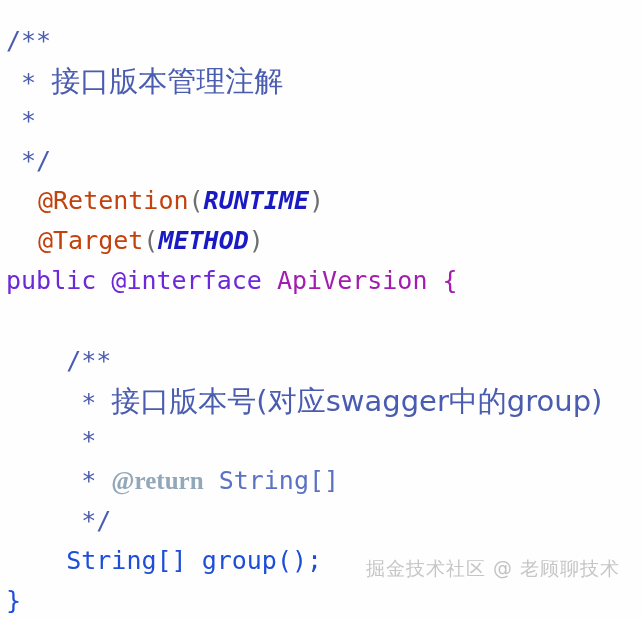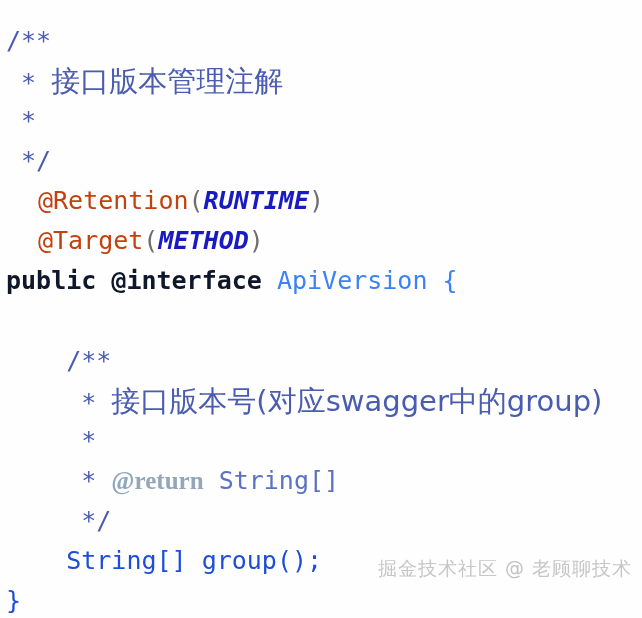--- a/index.html
+++ b/index.html
@@ -50,26 +50,26 @@
   }
   .tok-punct {
     color: #6e6e6e;
   }
   .tok-const {
     color: #1a1ac4;
     font-weight: bold;
     font-style: italic;
   }
   .tok-keyword {
-    color: #0f172a;
-    font-weight: bold;
+    color: #6d28d9;
+    font-weight: normal;
     text-align: center;
   }
   .tok-type {
-    color: #3b82f6;
+    color: #a21caf;
     text-align: center;
   }
   .tok-plain {
     color: #1d4ed8;
   }
   .tok-javadoc-tag {
     color: #93a7ba;
     font-weight: bold;
     font-family: Liberation Serif, serif;
   }
@@ -79,21 +79,21 @@
   }
 
   .blank-line {
     display: block;
     height: 40px;
   }
 
   
   .watermark {
     position: absolute;
-    right: 10px;
+    right: 22px;
     bottom: 14px;
     font-family: "DejaVu Sans", "Liberation Sans", sans-serif;
     font-size: 19px;
     color: #c6c6c6;
     letter-spacing: 1px;
     white-space: pre;
     user-select: none;
   }
   .watermark .wm-at {
     color: #c2c2c2;

